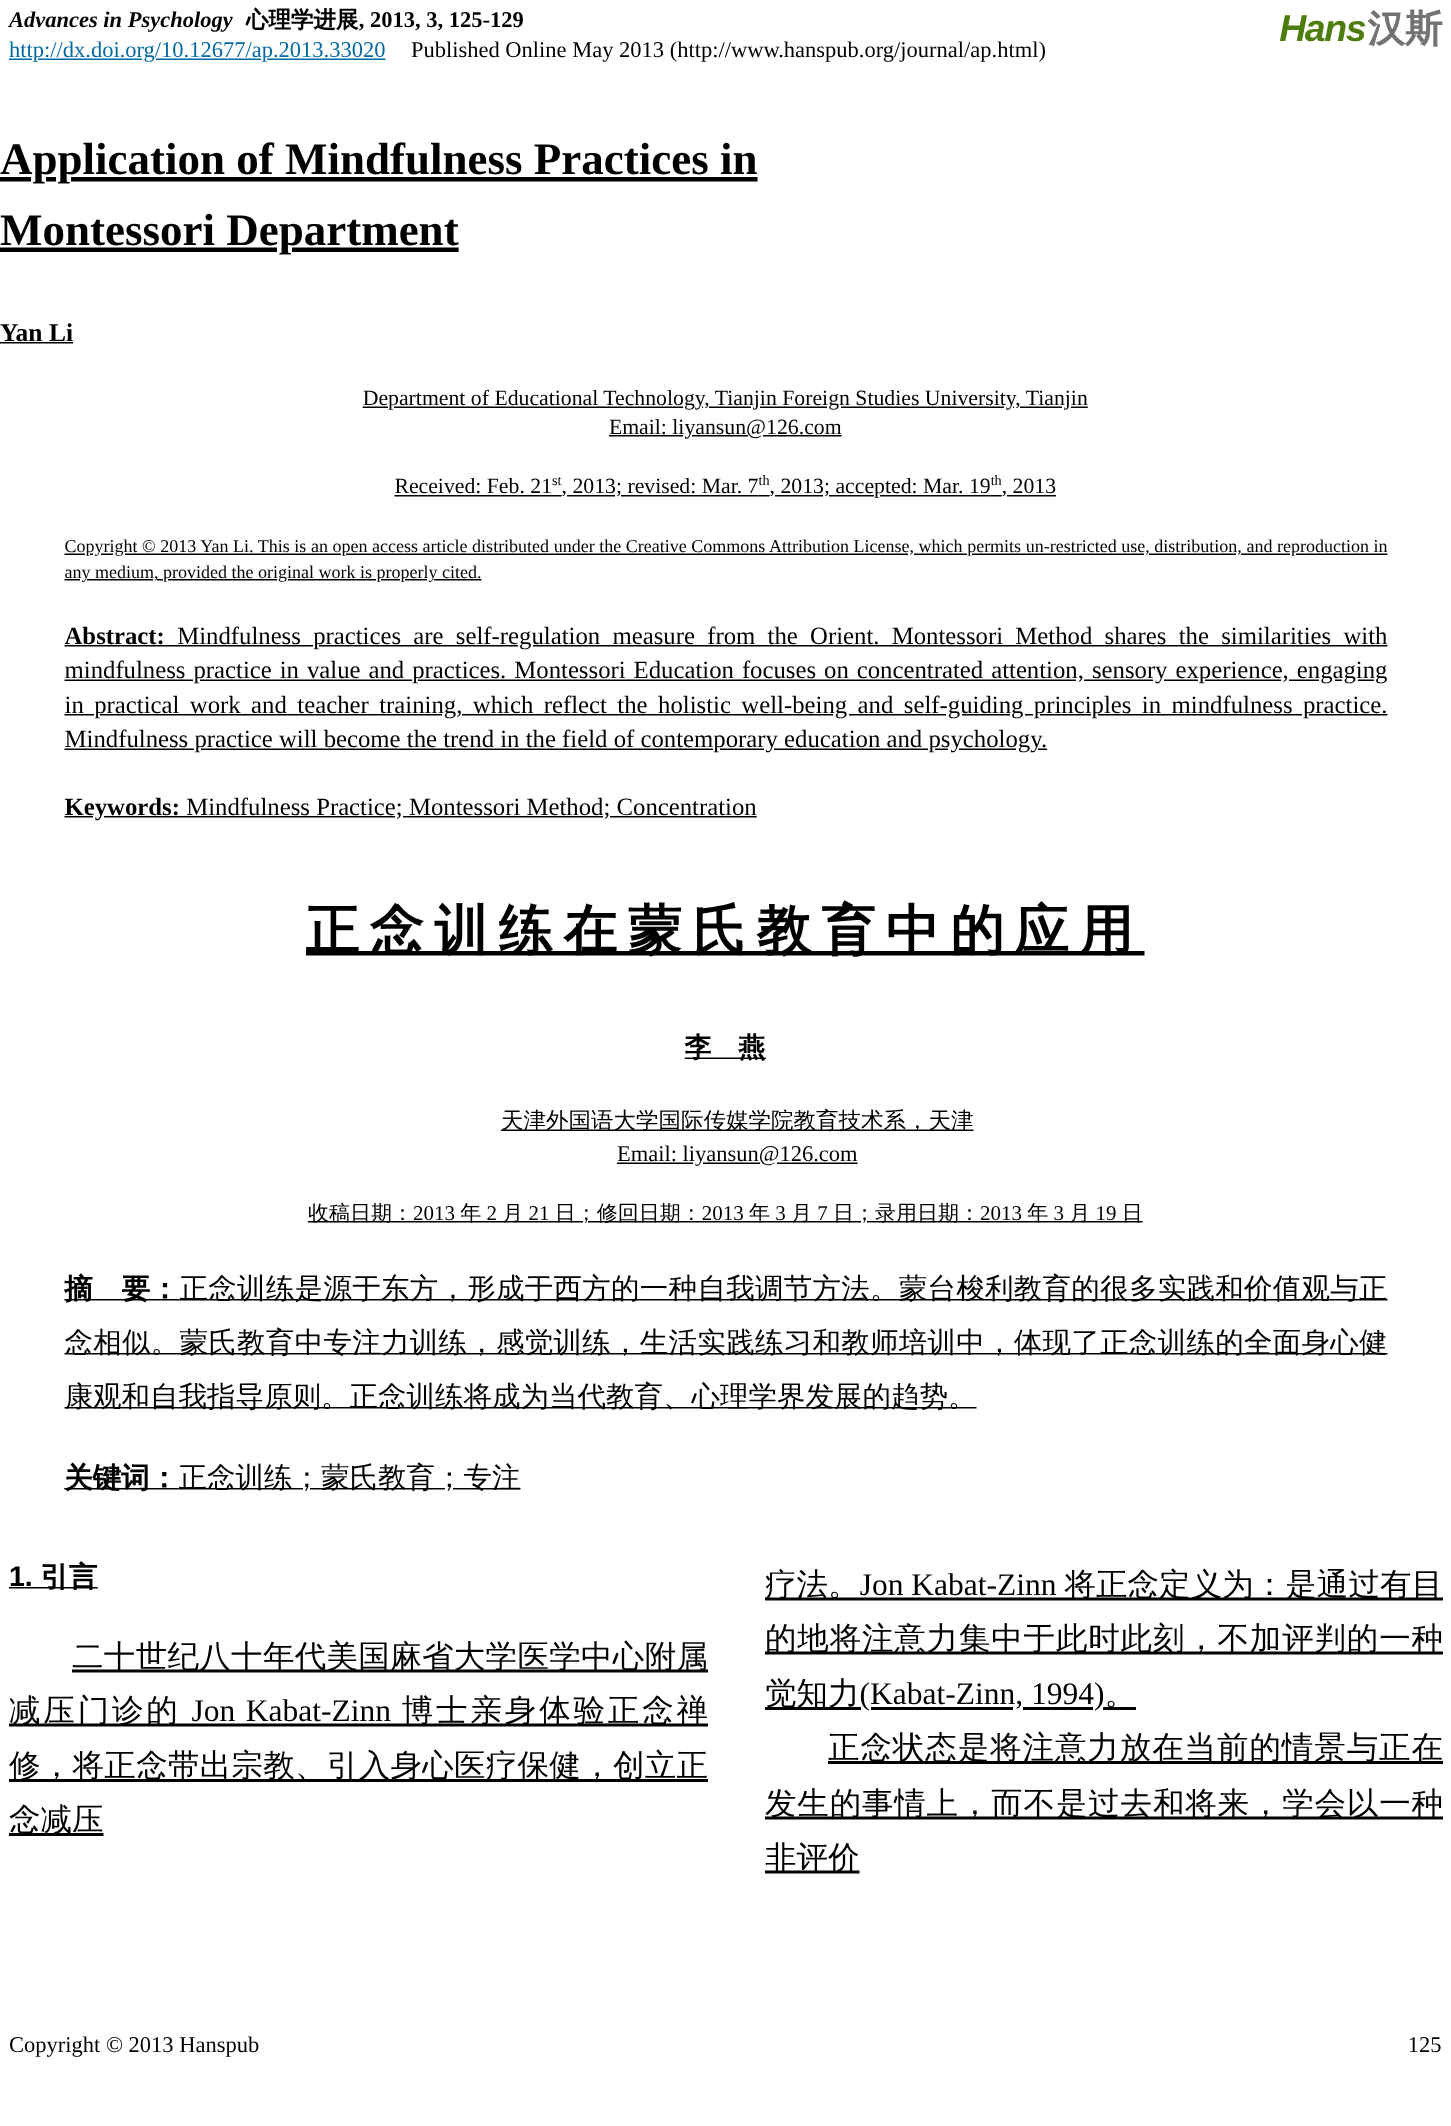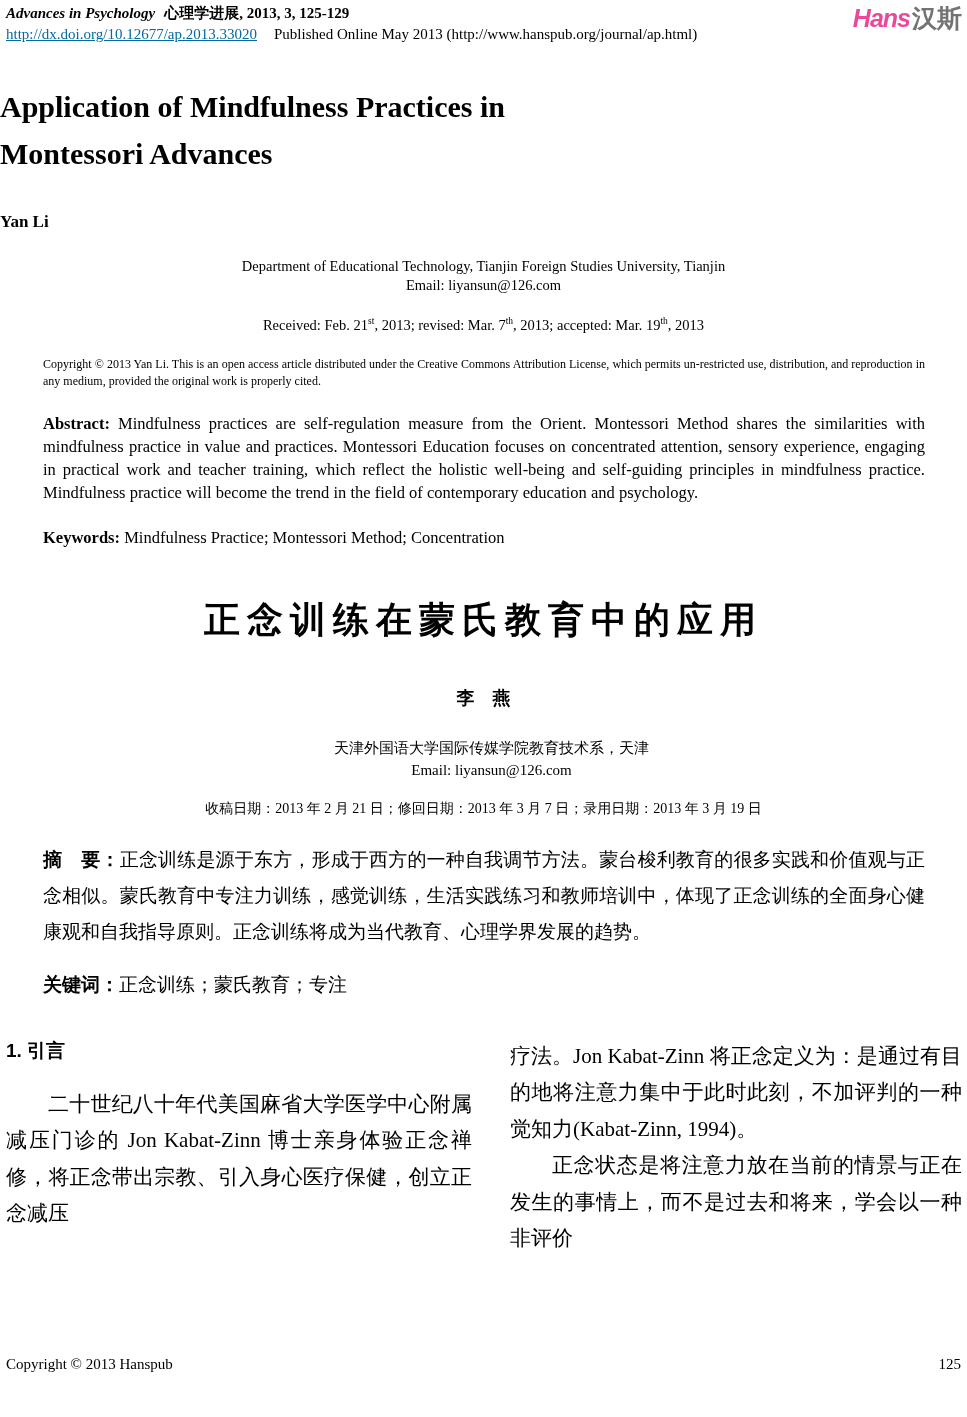--- a/index.html
+++ b/index.html
@@ -6,35 +6,36 @@
   html, body { background: #ffffff; }
   .page {
     position: relative;
     width: 967px;
     height: 1381px;
     margin: 0 auto;
     background: #ffffff;
     font-family: "Liberation Serif", serif;
     color: #000000;
     overflow: hidden;
+    text-decoration: underline;
   }
   
   .header { position: absolute; top: 4px; left: 6px; right: 5px; }
   .hline1 { font-size: 15px; font-weight: bold; white-space: nowrap; }
   .journal-en { font-style: italic; }
   .journal-cn { margin-left: 9px; }
   .hline2 { font-size: 15px; margin-top: 3px; white-space: nowrap; }
   .doi-link { color: #0369a1; text-decoration: underline; cursor: pointer; }
   .published { margin-left: 17px; color: #000; }
   .logo {
     position: absolute; top: -2px; right: 0;
     font-family: "Liberation Sans", sans-serif;
     font-size: 25px; font-weight: bold; white-space: nowrap;
   }
-  .logo-en { color: #ec4899; font-style: italic; letter-spacing: -1px; }
+  .logo-en { color: #4d7c0f; font-style: italic; letter-spacing: -1px; }
   .logo-cn { color: #737373; margin-left: 2px; }
   
   .title-en {
     margin: 83px 0 0 0;
     text-align: left;
     font-size: 30px; font-weight: bold; line-height: 47px;
   }
   .author-en { margin-top: 35px; text-align: left; font-size: 17px; font-weight: bold; }
   .affil-en  { margin-top: 25px; text-align: center; font-size: 14.5px; line-height: 19px; }
   .received  { margin-top: 21px; text-align: center; font-size: 14.5px; }
@@ -106,21 +107,21 @@
     <div class="hline2">
       <span class="doi-link">http://dx.doi.org/10.12677/ap.2013.33020</span><span class="published">Published Online May 2013 (http://www.hanspub.org/journal/ap.html)</span>
     </div>
     <div class="logo">
       <span class="logo-en">Hans</span><span class="logo-cn">汉斯</span>
     </div>
   </div>
 
   <div class="title-en">
     <div>Application of Mindfulness Practices in</div>
-    <div>Montessori Advances</div>
+    <div>Montessori Department</div>
   </div>
 
   <div class="author-en">Yan Li</div>
 
   <div class="affil-en">
     <div>Department of Educational Technology, Tianjin Foreign Studies University, Tianjin</div>
     <div>Email: liyansun@126.com</div>
   </div>
 
   <div class="received">

